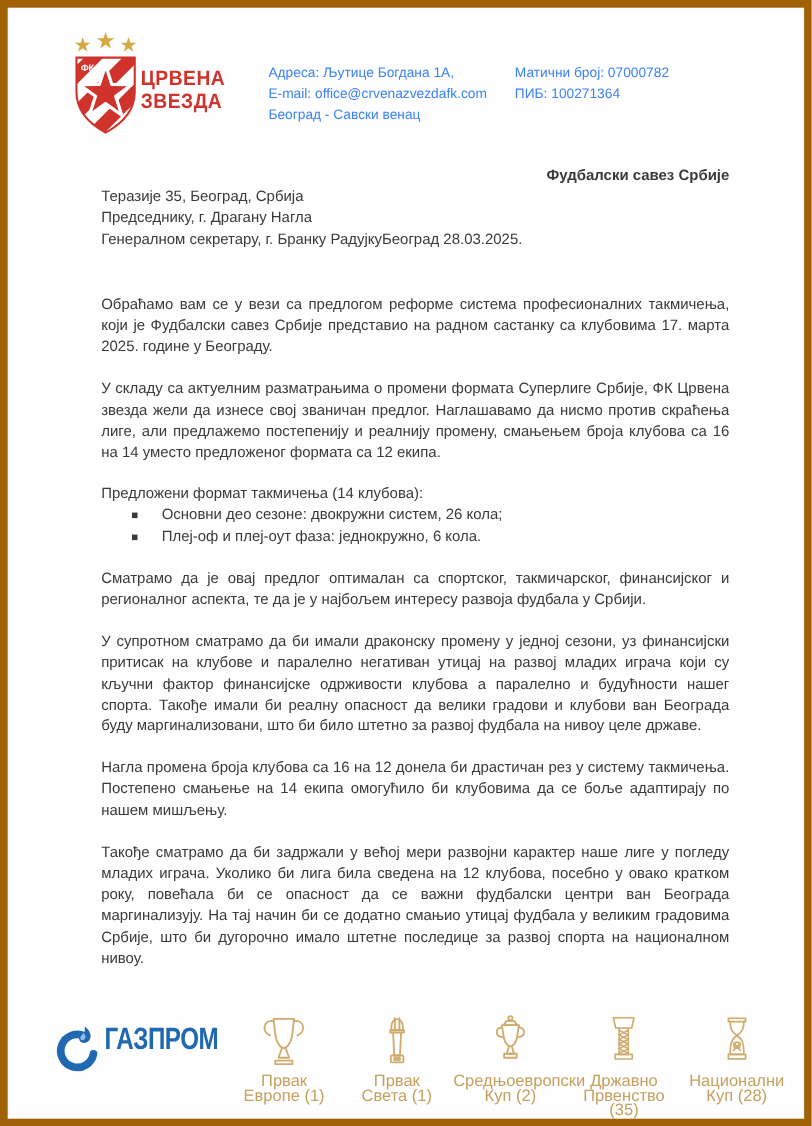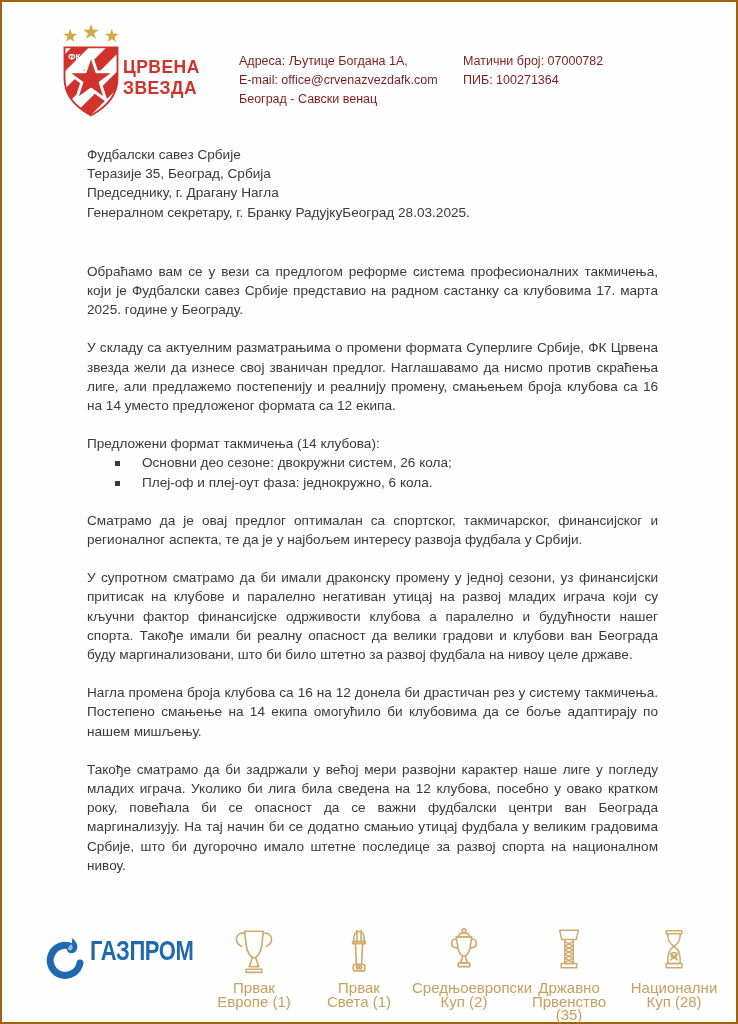--- a/index.html
+++ b/index.html
@@ -7,46 +7,46 @@
   body {
     font-family: "Liberation Sans", sans-serif;
     background: #ffffff;
     color: #3d3d3d;
     position: relative;
     overflow: hidden;
   }
   .page {
     position: absolute; inset: 0;
     background: #fefefe;
-    border: 2px solid #a16207;
+    border: 7px solid #a16207;
     padding-left: 16px;
   }
 
   
   .letterhead { position: absolute; top: 22px; left: 0; right: 0; height: 100px; }
   .crest { position: absolute; left: 54px; top: 0; }
   .wordmark {
     position: absolute; left: 121px; top: 32px;
     color: #cf332b; font-weight: bold; font-size: 19px; line-height: 21px;
     letter-spacing: 0.5px; transform: scaleX(0.92); transform-origin: left;
   }
   .hdr-info {
     position: absolute; top: 28px;
-    color: #7f1d1d; font-size: 12.5px; line-height: 19px;
+    color: #3b82f6; font-size: 12.5px; line-height: 19px;
   }
   .hdr-info.addr { left: 237px; }
   .hdr-info.ids  { left: 461px; }
 
   
   .letter {
     position: absolute; left: 85px; top: 143px; width: 571px;
     font-size: 13.6px; line-height: 19.2px; color: #3a3a3a;
   }
   .recipient-block { margin-bottom: 40px; }
-  .recipient-block .org { font-weight: normal; }
+  .recipient-block .org { font-weight: bold; text-align: right; }
   .recip-row { display: flex; justify-content: flex-start; }
   .salutation { margin-bottom: 23px; }
   .letter p { text-align: justify; margin-bottom: 19px; }
   .list-block { margin-bottom: 19px; }
   .bullet-item { display: flex; padding-left: 28px; }
   .bullet-marker {
     width: 5px; height: 5px; background: #3a3a3a; flex: 0 0 5px;
     margin: 8px 22px 0 0;
   }
 

